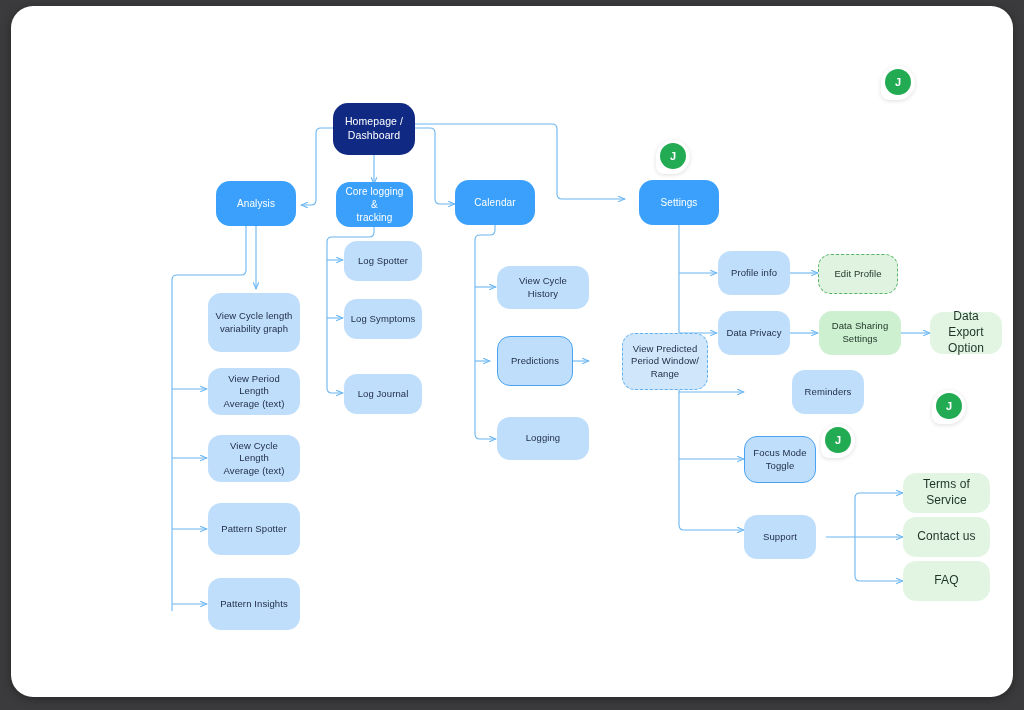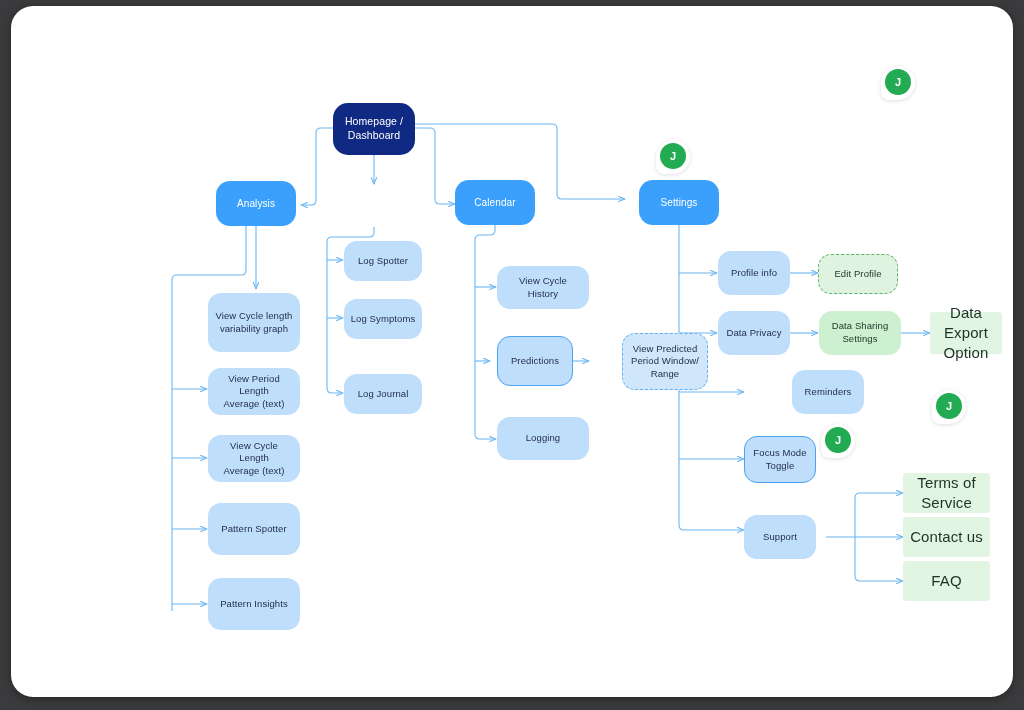--- a/index.html
+++ b/index.html
@@ -48,21 +48,21 @@
   }
   .n-leaf-dashed{
     background:#cfe6fb;color:#1e2b45;font-size:9.5px;border-radius:13px;
     border:1.4px dashed #5fb0f2;
     margin-left:32px;
   }
   .n-green{
     background:#cdf0d0;color:#1e3326;font-size:9.5px;border-radius:13px;
   }
   .n-green-soft{
-    background:#e2f5e3;color:#1e3326;font-size:15px;border-radius:3px;
+    background:#e2f5e3;color:#1e3326;font-size:12px;border-radius:13px;
   }
   .n-green-dashed{
     background:#dff3e0;color:#1e3326;font-size:9.5px;border-radius:13px;
     border:1.4px dashed #58b268;
   }
 
   .cursor-badge{
     position:absolute;
     width:34px;height:34px;
   }
@@ -134,20 +134,22 @@
         <path d="M844,531 L844,492 Q844,487 849,487 L892,487" marker-end="url(#arw)"></path>
         <path d="M844,531 L844,570 Q844,575 849,575 L892,575" marker-end="url(#arw)"></path>
       </g>
     </svg>
 
     <div class="node n-root" style="left:322px;top:97px;width:82px;height:52px;">Homepage /
 Dashboard</div>
 
     <div class="node n-primary" style="left:205px;top:175px;width:80px;height:45px;">Analysis</div>
 
+    <div class="node n-primary" style="left:325px;top:176px;width:77px;height:45px;">Core logging &amp;
+tracking</div>
 
     <div class="node n-primary" style="left:444px;top:174px;width:80px;height:45px;">Calendar</div>
 
     <div class="node n-primary" style="left:628px;top:174px;width:80px;height:45px;">Settings</div>
 
     <div class="node n-leaf" style="left:197px;top:287px;width:92px;height:59px;">View Cycle length
 variability graph</div>
     <div class="node n-leaf" style="left:197px;top:362px;width:92px;height:47px;">View Period Length
 Average (text)</div>
     <div class="node n-leaf" style="left:197px;top:429px;width:92px;height:47px;">View Cycle Length

